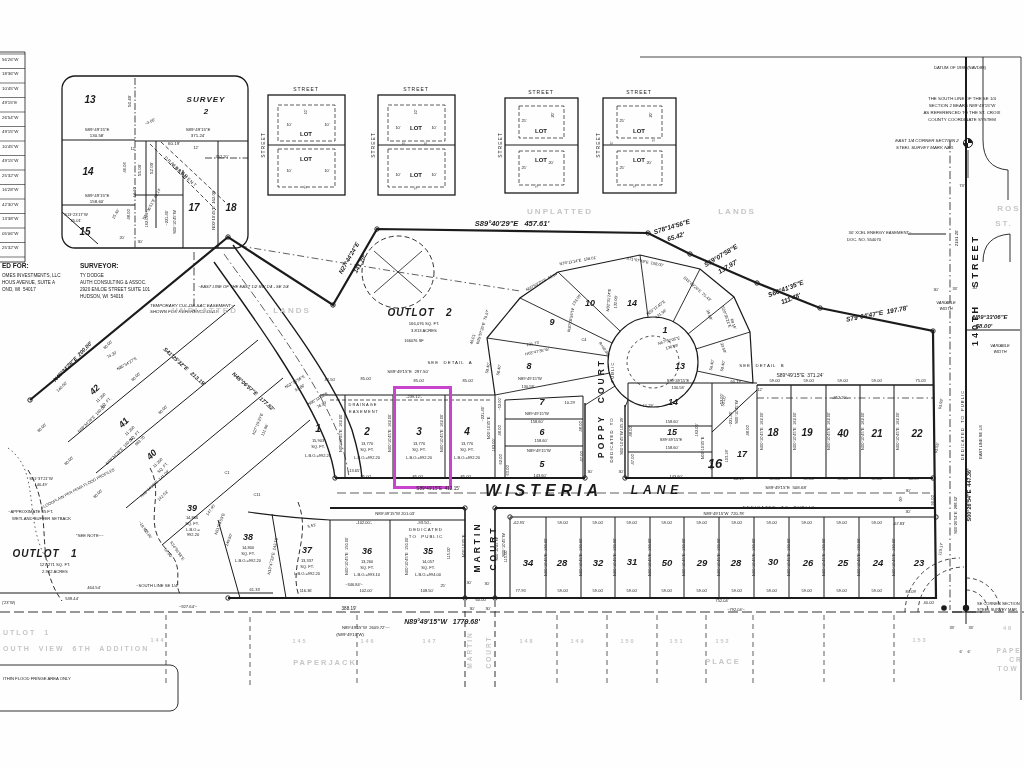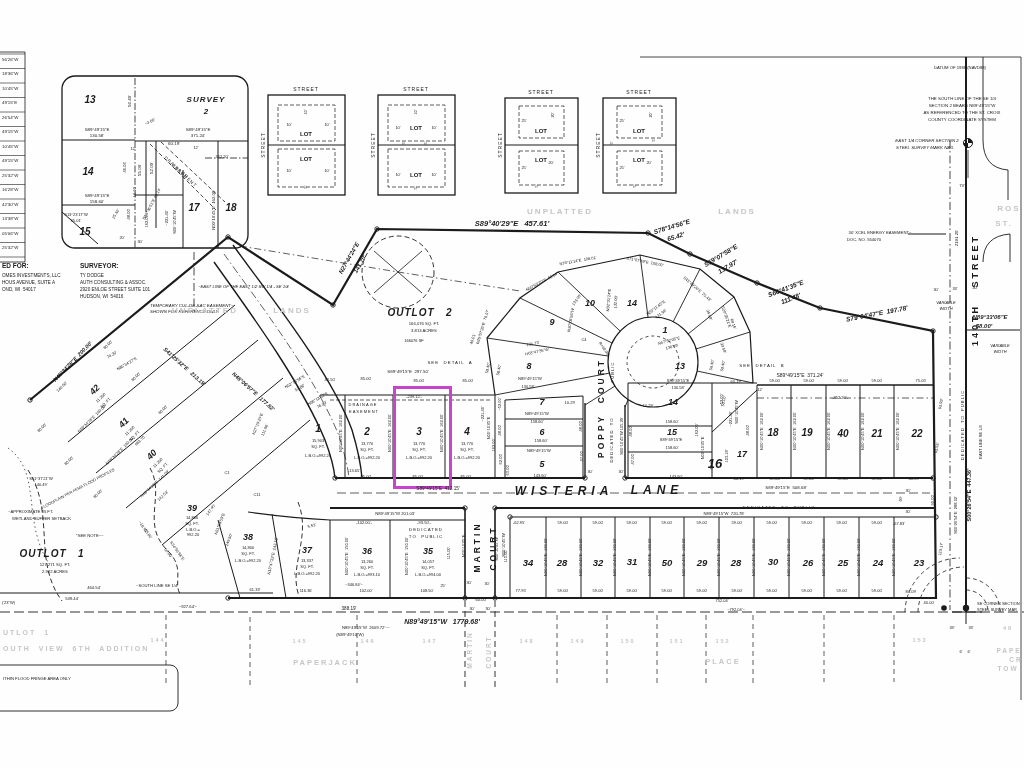--- a/index.html
+++ b/index.html
@@ -482,21 +482,21 @@
       <span class="ann " style="left: 937px; top: 448px; font-size: 4px; transform: translate(-50%, -50%) rotate(-80deg);">63.55'</span>
       <span class="ann ls" style="left: 963px; top: 425px; font-size: 4.2px; transform: translate(-50%, -50%) rotate(-90deg);">DEDICATED  TO  PUBLIC</span>
       <span class="ann b" style="left: 970px; top: 495px; font-size: 5.5px; transform: translate(-50%, -50%) rotate(-90deg);">S00°26'54"E  447.36'</span>
       <span class="ann " style="left: 981px; top: 442px; font-size: 4px; transform: translate(-50%, -50%) rotate(-90deg);">EAST LINE SE 1/4</span>
       <span class="ann " style="left: 956px; top: 515px; font-size: 4px; transform: translate(-50%, -50%) rotate(-90deg);">S00°26'54"E  288.02'</span>
       <span class="ann " style="left: 941px; top: 549px; font-size: 4px; transform: translate(-50%, -50%) rotate(-80deg);">115.17'</span>
       <span class="ann " style="left: 933px; top: 500px; font-size: 4px; transform: translate(-50%, -50%) rotate(-90deg);">90.00'</span>
       <span class="ann " style="left: 901px; top: 499px; font-size: 4px; transform: translate(-50%, -50%) rotate(-75deg);">60'</span>
       <span class="ann " style="left: 908px; top: 491px; font-size: 4px; transform: translate(-50%, -50%) rotate(0deg);">30'</span>
       <span class="ann " style="left: 908px; top: 512px; font-size: 4px; transform: translate(-50%, -50%) rotate(0deg);">30'</span>
-      <span class="ann bi ls3" style="left: 564px; top: 491px; font-size: 12px; transform: translate(-50%, -50%) rotate(0deg);">WISTERIA</span>
+      <span class="ann bi ls3" style="left: 544px; top: 491px; font-size: 16px; transform: translate(-50%, -50%) rotate(0deg);">WISTERIA</span>
       <span class="ann bi ls3" style="left: 657px; top: 490px; font-size: 12px; transform: translate(-50%, -50%) rotate(0deg);">LANE</span>
       <span class="ann ls" style="left: 779px; top: 508px; font-size: 4.4px; transform: translate(-50%, -50%) rotate(0deg);">DEDICATED  TO  PUBLIC</span>
       <span class="ann " style="left: 724px; top: 514px; font-size: 4.2px; transform: translate(-50%, -50%) rotate(0deg);">N89°49'15"W  720.78'</span>
       <span class="ann " style="left: 395px; top: 514px; font-size: 4.2px; transform: translate(-50%, -50%) rotate(0deg);">N89°49'15"W 201.03'</span>
       <span class="ann " style="left: 364px; top: 523px; font-size: 4px; transform: translate(-50%, -50%) rotate(0deg);">-102.00'-</span>
       <span class="ann " style="left: 424px; top: 523px; font-size: 4px; transform: translate(-50%, -50%) rotate(0deg);">-93.50'-</span>
       <span class="ann " style="left: 312px; top: 526px; font-size: 4px; transform: translate(-50%, -50%) rotate(-15deg);">5.53'</span>
       <span class="ann ls" style="left: 426px; top: 530px; font-size: 4.4px; transform: translate(-50%, -50%) rotate(0deg);">DEDICATED</span>
       <span class="ann ls" style="left: 426px; top: 537px; font-size: 4.4px; transform: translate(-50%, -50%) rotate(0deg);">TO  PUBLIC</span>
       <span class="ann " style="left: 519px; top: 523px; font-size: 4px; transform: translate(-50%, -50%) rotate(0deg);">-62.95'</span>
@@ -591,21 +591,21 @@
       <span class="ann " style="left: 488px; top: 609px; font-size: 4px; transform: translate(-50%, -50%) rotate(0deg);">30'</span>
       <span class="ann bi" style="left: 442px; top: 621px; font-size: 7px; transform: translate(-50%, -50%) rotate(0deg);">N89°49'15"W   1779.68'</span>
       <span class="ann " style="left: 366px; top: 628px; font-size: 4.2px; transform: translate(-50%, -50%) rotate(0deg);">N89°49'15"W  2609.72'~~</span>
       <span class="ann " style="left: 350px; top: 635px; font-size: 4.2px; transform: translate(-50%, -50%) rotate(0deg);">(N89°49'10"W)</span>
       <span class="ann " style="left: 977px; top: 604px; font-size: 4px; transform: translate(0px, -50%) rotate(0deg);">SE CORNER SECTION</span>
       <span class="ann " style="left: 977px; top: 610px; font-size: 4px; transform: translate(0px, -50%) rotate(0deg);">STEEL SURVEY MAR</span>
       <span class="ann " style="left: 952px; top: 628px; font-size: 4px; transform: translate(-50%, -50%) rotate(0deg);">33'</span>
       <span class="ann " style="left: 971px; top: 628px; font-size: 4px; transform: translate(-50%, -50%) rotate(0deg);">33'</span>
       <span class="ann " style="left: 961px; top: 652px; font-size: 4px; transform: translate(-50%, -50%) rotate(0deg);">6'</span>
       <span class="ann " style="left: 969px; top: 652px; font-size: 4px; transform: translate(-50%, -50%) rotate(0deg);">6'</span>
-      <span class="ann bi ls" style="left: 52px; top: 554px; font-size: 10px; transform: translate(-50%, -50%) rotate(0deg);">OUTLOT   1</span>
+      <span class="ann bi ls" style="left: 45px; top: 554px; font-size: 10px; transform: translate(-50%, -50%) rotate(0deg);">OUTLOT   1</span>
       <span class="ann " style="left: 55px; top: 565px; font-size: 4.2px; transform: translate(-50%, -50%) rotate(0deg);">127,271 SQ. FT.</span>
       <span class="ann " style="left: 55px; top: 572px; font-size: 4.2px; transform: translate(-50%, -50%) rotate(0deg);">2.922 ACRES</span>
       <span class="ann " style="left: 8px; top: 512px; font-size: 4.2px; transform: translate(0px, -50%) rotate(0deg);">~APPROXIMATE 35 FT.</span>
       <span class="ann " style="left: 12px; top: 519px; font-size: 4.2px; transform: translate(0px, -50%) rotate(0deg);">WETLAND BUFFER SETBACK</span>
       <span class="ann " style="left: 76px; top: 536px; font-size: 4.2px; transform: translate(0px, -50%) rotate(0deg);">*SEE NOTE~~</span>
       <span class="ann " style="left: 136px; top: 586px; font-size: 4.2px; transform: translate(0px, -50%) rotate(0deg);">~SOUTH LINE SE 1/4</span>
       <span class="ann " style="left: 94px; top: 588px; font-size: 4.2px; transform: translate(-50%, -50%) rotate(0deg);">464.54'</span>
       <span class="ann " style="left: 72px; top: 599px; font-size: 4.2px; transform: translate(-50%, -50%) rotate(0deg);">539.44'</span>
       <span class="ann " style="left: 2px; top: 603px; font-size: 4px; transform: translate(0px, -50%) rotate(0deg);">('23"W)</span>
       <span class="ann " style="left: 188px; top: 607px; font-size: 4.2px; transform: translate(-50%, -50%) rotate(0deg);">~927.64'~</span>

